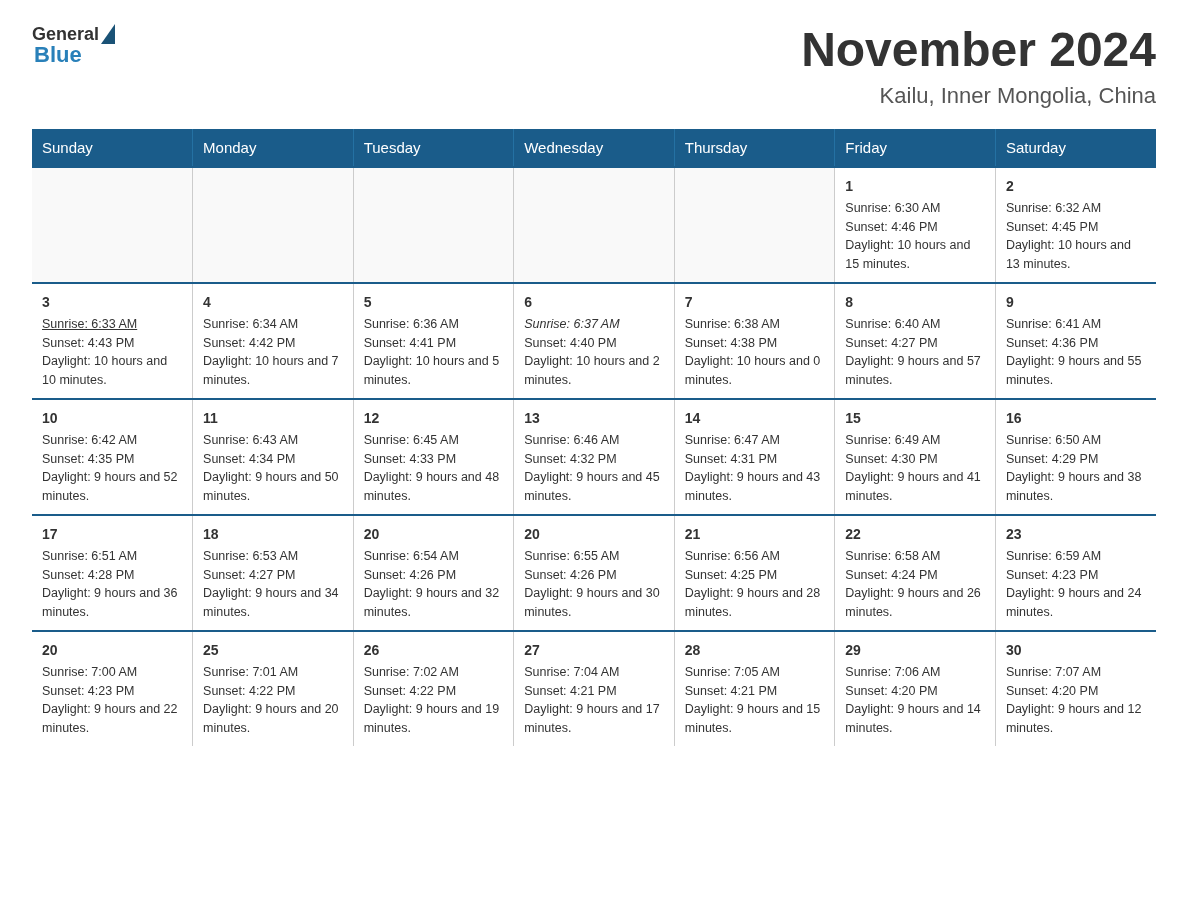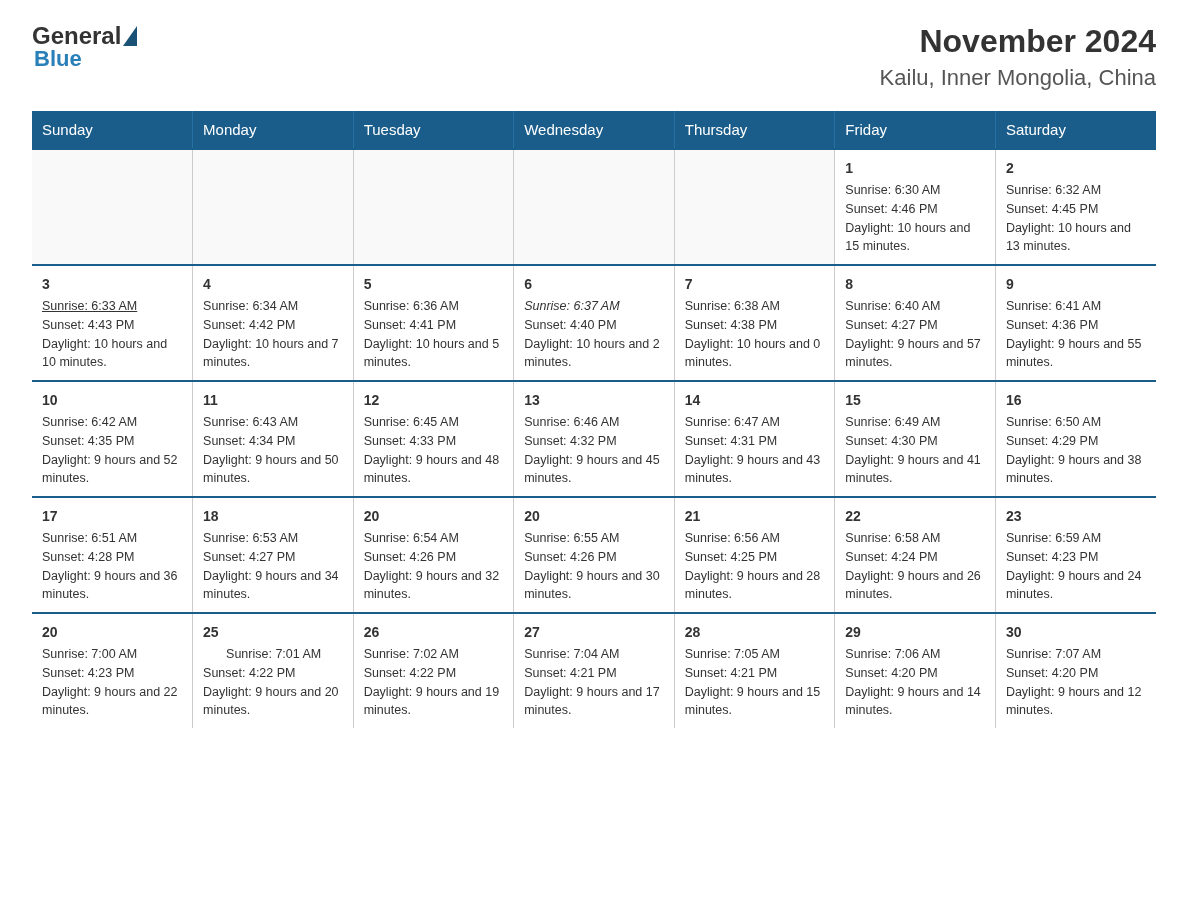--- a/index.html
+++ b/index.html
@@ -18,21 +18,21 @@
       margin-bottom: 20px;
     }
     .logo {
       display: flex;
       flex-direction: column;
       align-items: flex-start;
     }
     .logo-top {
       display: flex;
       align-items: center;
-      font-size: 24px;
+      font-size: 18px;
       font-weight: bold;
       color: #333;
       line-height: 1;
     }
     .logo-top .general { color: #333; }
     .logo-triangle {
       width: 0;
       height: 0;
       border-left: 14px solid transparent;
       border-bottom: 20px solid #1a5276;
@@ -43,31 +43,30 @@
       font-size: 22px;
       font-weight: bold;
       color: #2980b9;
       margin-top: -2px;
       margin-left: 2px;
     }
     .title-block {
       text-align: right;
     }
     .title-block h1 {
-      font-size: 32px;
+      font-size: 48px;
       font-weight: bold;
       color: #333;
       line-height: 1.1;
     }
     .title-block h2 {
       font-size: 22px;
       font-weight: normal;
       color: #555;
       margin-top: 6px;
-      text-align: center;
     }
     .calendar {
       width: 100%;
       border-collapse: collapse;
     }
     .calendar th {
       background-color: #1a5c8a;
       color: #fff;
       text-align: left;
       padding: 10px 10px;
@@ -291,21 +290,21 @@
       </tr>
       <tr class="row-top">
         <td>
           <span class="day-num">20</span>
           <span style="display: block;">Sunrise: 7:00 AM</span>
           <span style="display: block;">Sunset: 4:23 PM</span>
           <span style="display: block;">Daylight: 9 hours and 22 minutes.</span>
         </td>
         <td>
           <span class="day-num">25</span>
-          <span style="display: block; margin-left: 23px;">Sunrise: 7:01 AM</span>
+          <span style="display: block;">Sunrise: 7:01 AM</span>
           <span style="display: block;">Sunset: 4:22 PM</span>
           <span style="display: block;">Daylight: 9 hours and 20 minutes.</span>
         </td>
         <td>
           <span class="day-num">26</span>
           <span style="display: block;">Sunrise: 7:02 AM</span>
           <span style="display: block;">Sunset: 4:22 PM</span>
           <span style="display: block;">Daylight: 9 hours and 19 minutes.</span>
         </td>
         <td>

